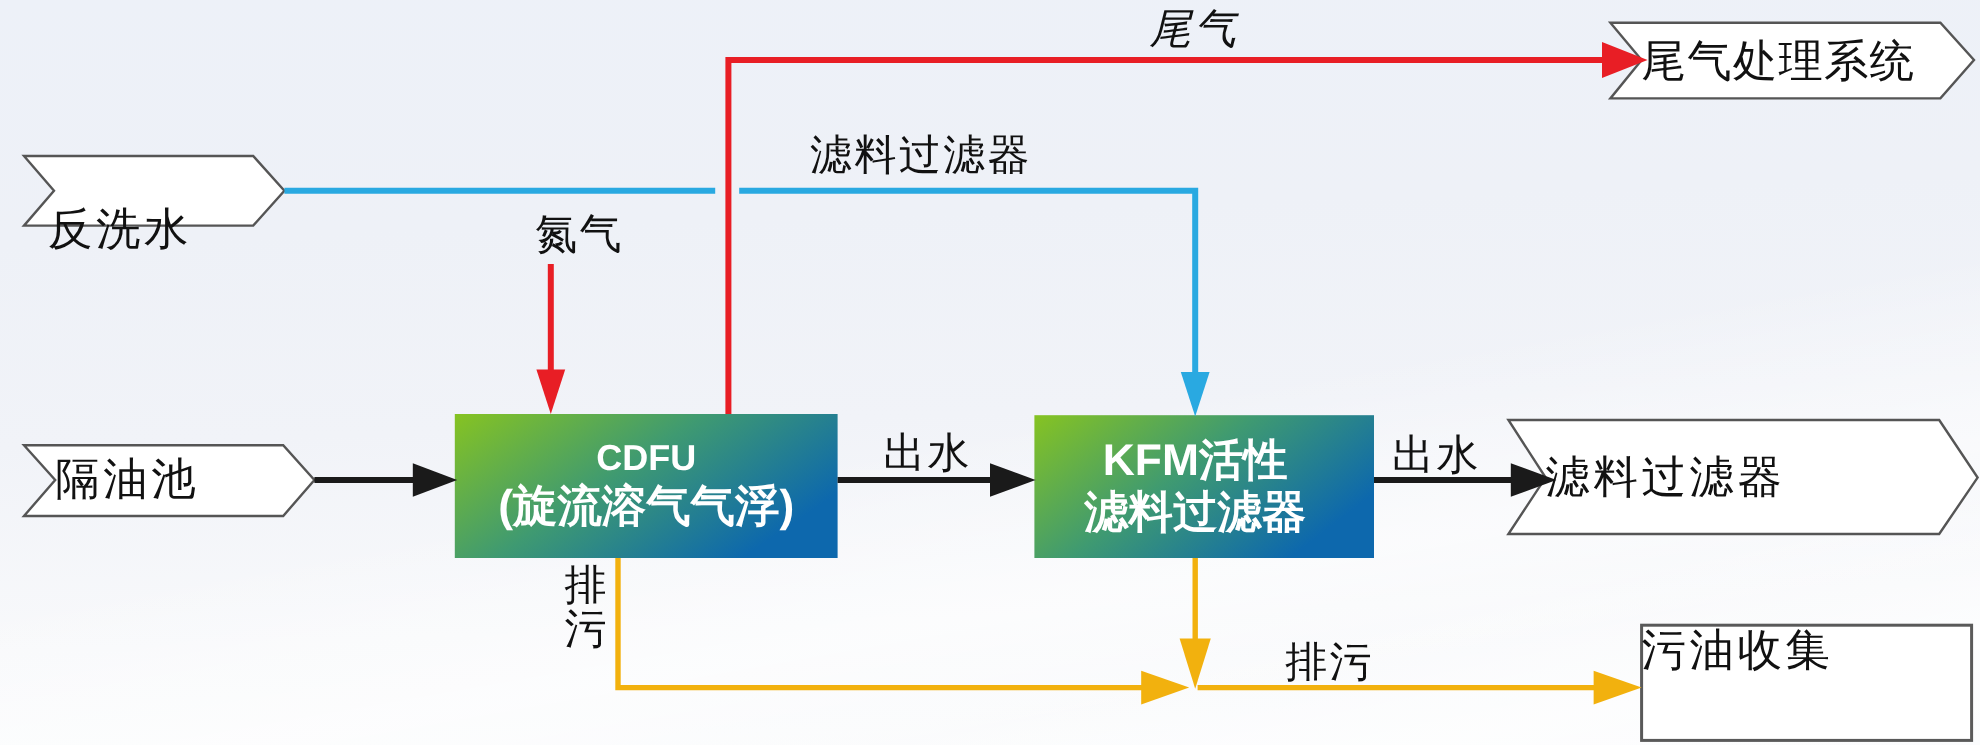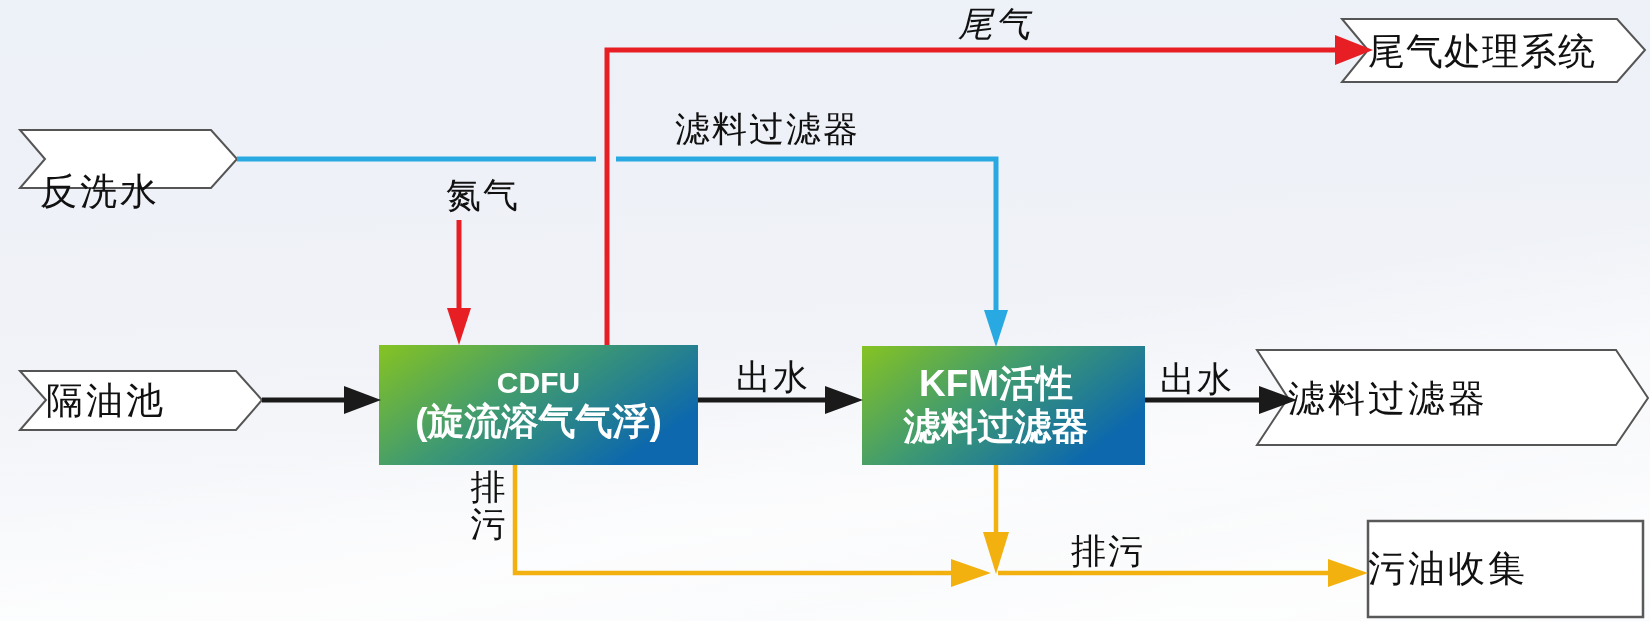--- a/index.html
+++ b/index.html
@@ -95,21 +95,21 @@
     <line x1="996" y1="465" x2="996" y2="535" stroke="#f2b10e" stroke-width="4.5"></line>
     <polygon points="983,532 1009,532 996,574" fill="#f2b10e"></polygon>
     <line x1="998" y1="573" x2="1330" y2="573" stroke="#f2b10e" stroke-width="4.5"></line>
     <polygon points="1328,559 1368,573 1328,587" fill="#f2b10e"></polygon>
   </svg>
 
   <div class="shape-lbl" style="left:40px;top:141px;width:180px;margin-top:32px;">反洗水</div>
   <div class="shape-lbl" style="left:46px;top:382px;width:195px;">隔油池</div>
   <div class="shape-lbl" style="left:1368px;top:33px;width:252px;letter-spacing:1px;">尾气处理系统</div>
   <div class="shape-lbl" style="left:1288px;top:380px;width:330px;">滤料过滤器</div>
-  <div class="shape-lbl" style="left:1368px;top:550px;width:275px;">污油收集</div>
+  <div class="shape-lbl" style="left:1368px;top:524px;width:275px;">污油收集</div>
 
   <div class="unit" style="left:379px;top:345px;width:319px;height:120px;">
     <div class="t1">CDFU</div>
     <div class="t2">(旋流溶气气浮)</div>
   </div>
   <div class="unit" style="left:862px;top:346px;width:268px;height:119px;align-items:center;">
     <div class="t3">KFM活性</div>
     <div class="t3">滤料过滤器</div>
   </div>
 

